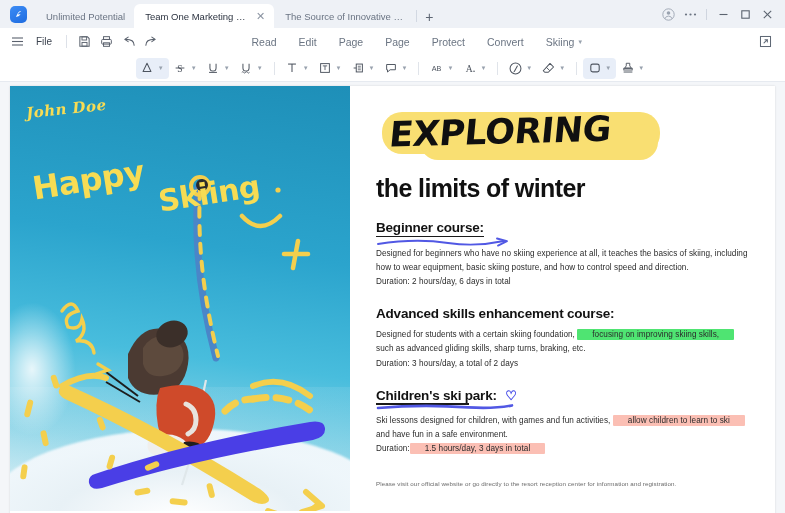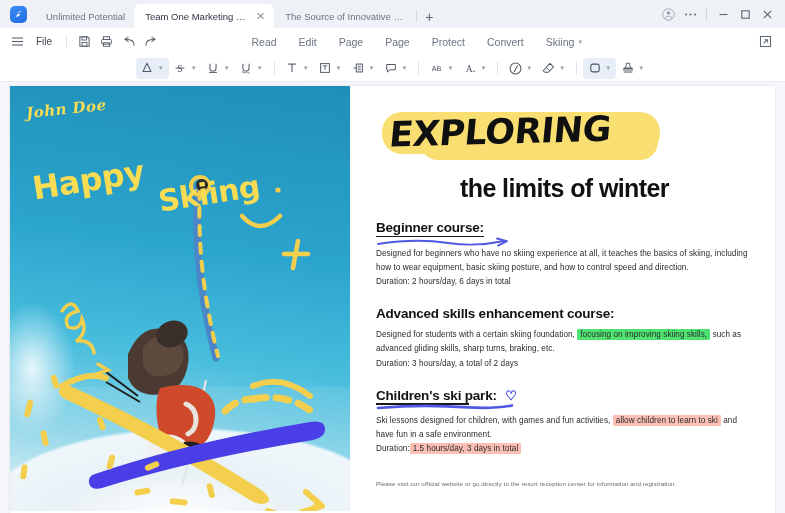--- a/index.html
+++ b/index.html
@@ -126,36 +126,36 @@
   .h1mark {
     position: absolute; left: 6px; top: 4px; width: 278px; height: 42px;
     background: #f9df72; border-radius: 20px;
   }
   .h1mark.b2 { left: 44px; top: 16px; width: 238px; height: 36px; }
   .h1 {
     position: relative; font-size: 35px; font-weight: bold; color: #101010;
     font-family: "DejaVu Sans", sans-serif; letter-spacing: -0.5px;
     transform: skewX(-7deg) rotate(-1.5deg); padding-left: 14px; padding-top: 2px;
   }
-  .h2 { font-size: 25px; font-weight: bold; color: #111; margin-top: 10px; letter-spacing: -0.6px; text-align: center; }
+  .h2 { font-size: 25px; font-weight: bold; color: #111; margin-top: 10px; letter-spacing: -0.6px; }
 
   .sec { margin-top: 15px; position: relative; }
   .sec-h {
     font-size: 13.5px; font-weight: bold; color: #121212;
     display: inline-block; position: relative; letter-spacing: -0.2px;
   }
   .sec-h .heart { color: #4148e8; font-size: 13px; margin-left: 5px; }
   .u-straight {
     position: absolute; left: 0; bottom: -2px; height: 1.4px; background: #1a1a1a;
   }
   .body-p {
     font-size: 8.2px; color: #2b2b2b; line-height: 1.72; margin-top: 6px;
     max-width: 375px; letter-spacing: 0.05px;
   }
-  .hl { padding: 1px 3px; border-radius: 1px; }
+  .hl { padding: 1px 15px; border-radius: 1px; }
   .hl-green { background: #4fe472; }
   .hl-pink { background: #fbbfb4; }
   .footnote { font-size: 6.2px; color: #6a6a6a; margin-top: 24px; letter-spacing: 0.1px; }
   .scroll-track {
     position: absolute; right: 1px; top: 2px; width: 6px; bottom: 2px; background: transparent;
   }
 </style>
 </head>
 <body>
 

